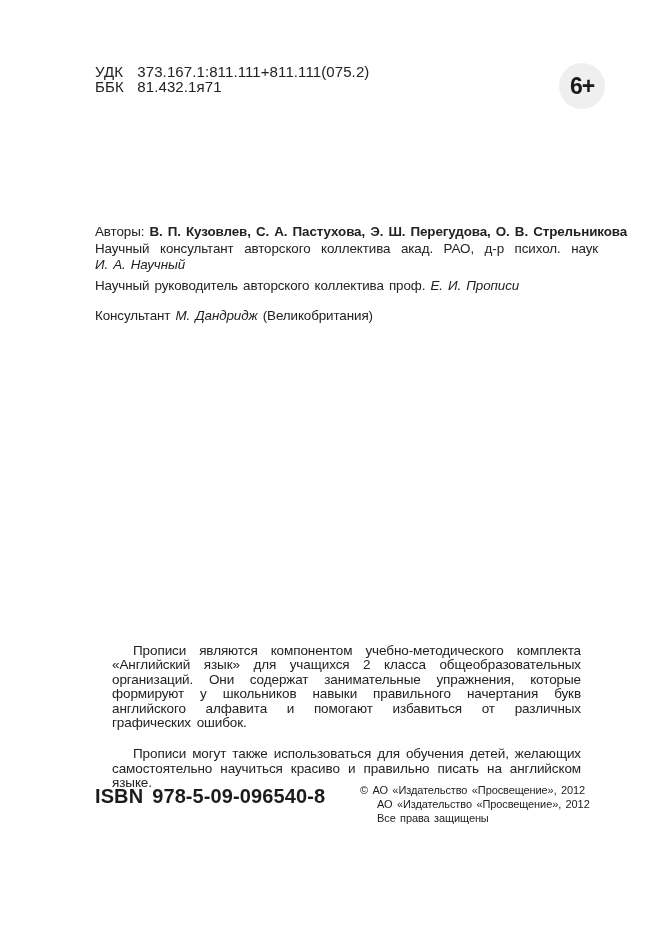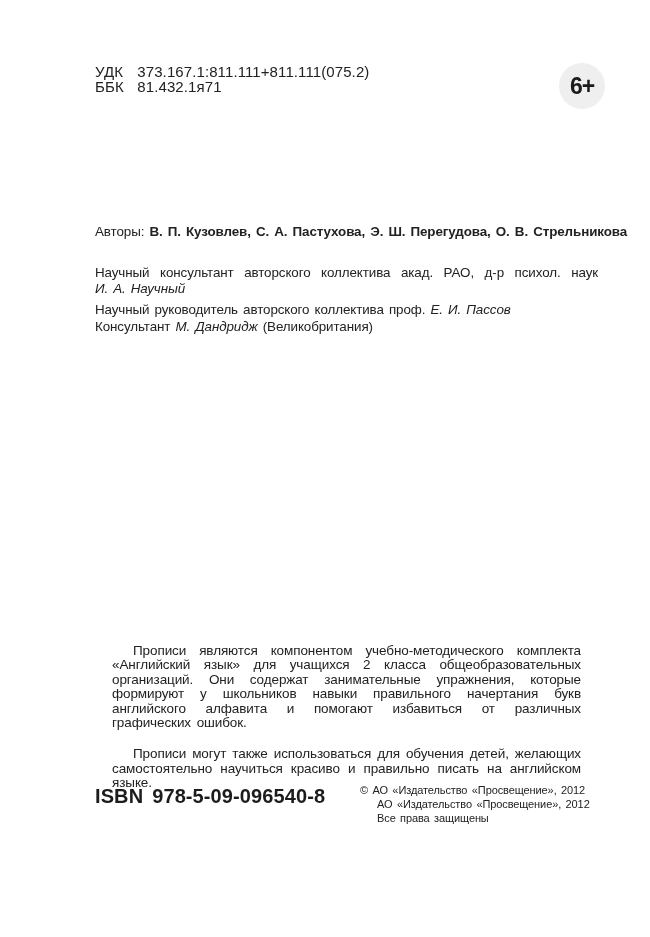--- a/index.html
+++ b/index.html
@@ -61,25 +61,24 @@
     line-height: 16.5px;
     letter-spacing: -0.1px;
     word-spacing: 1.5px;
     color: #222222;
   }
   .authors-line { white-space: nowrap; text-align: right; }
   .authors-line b { font-weight: 700; }
   .justify-full {
     text-align: justify;
     text-align-last: justify;
-    margin-top: 24px;
   }
   .name-italic { font-style: italic; }
   .credits-supervisor { margin-top: 4px; }
-  .credits-uk { margin-top: 1px; }
+  .credits-uk { margin-top: 14px; }
 
   
   .annotation {
     position: absolute;
     left: 95px;
     top: 627px;
     width: 503px;
     font-size: 13.5px;
     line-height: 14.4px;
     letter-spacing: -0.1px;
@@ -138,21 +137,21 @@
     <p class="authors-line">
       <span>Авторы:</span>
       <b>В. П. Кузовлев, С. А. Пастухова, Э. Ш. Перегудова, О. В. Стрельникова</b>
     </p>
     <div class="credits-consultant">
       <div class="justify-full">Научный консультант авторского коллектива акад. РАО, д-р психол. наук</div>
       <div class="name-italic">И. А. Научный</div>
     </div>
     <p class="credits-supervisor">
       <span>Научный руководитель авторского коллектива проф.</span>
-      <span class="name-italic">Е. И. Пассов</span>
+      <span class="name-italic">Е. И. Прописи</span>
     </p>
     <p class="credits-uk">
       <span>Консультант</span>
       <span class="name-italic">М. Дандридж</span>
       <span>(Великобритания)</span>
     </p>
   </section>
 
   <section class="annotation">
     <p>Прописи являются компонентом учебно-методического комплекта «Английский язык» для учащихся 2 класса общеобразовательных организаций. Они содержат занимательные упражнения, которые формируют у школьников навыки правильного начертания букв английского алфавита и помогают избавиться от различных графических ошибок.</p>

